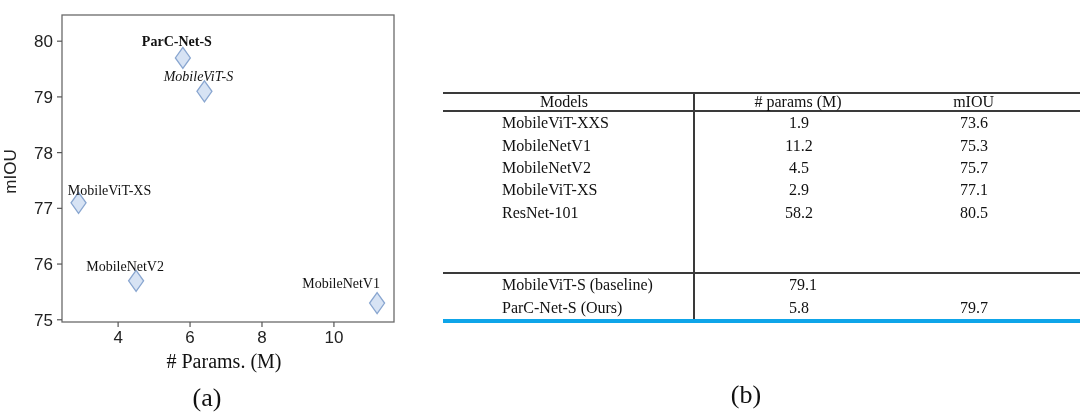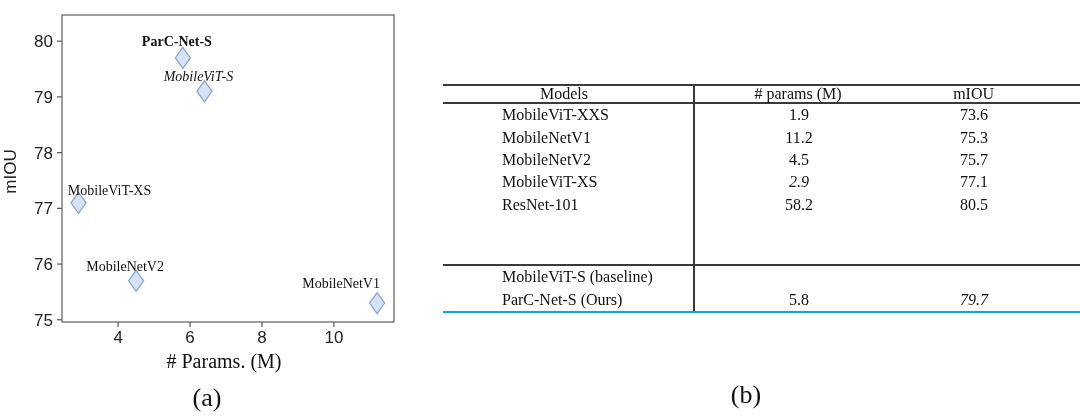--- a/index.html
+++ b/index.html
@@ -8,32 +8,32 @@
   svg.chart{position:absolute;left:0;top:0;}
   .tick-label{font-family:"Liberation Sans","DejaVu Sans",sans-serif;font-size:17px;fill:#222;}
   .y-axis-label{font-family:"Liberation Sans","DejaVu Sans",sans-serif;font-size:17px;fill:#222;}
   .x-axis-label{font-family:"Liberation Serif","DejaVu Serif",serif;font-size:20px;fill:#111;}
   .pt-label{font-family:"Liberation Serif","DejaVu Serif",serif;font-size:14px;fill:#111;}
   .pt-label.bold{font-weight:bold;}
   .pt-label.italic{font-style:italic;}
   .caption{position:absolute;font-size:26px;color:#111;width:120px;text-align:center;}
   #cap-a{left:147px;top:383px;}
   #cap-b{left:686px;top:380px;}
-  .table-wrap{position:absolute;left:443px;top:84px;width:637px;
-              border-top:2px solid #3a3a3a;border-bottom:2px solid #0ea5e9;font-size:16px;}
+  .table-wrap{position:absolute;left:443px;top:92px;width:637px;
+              border-top:2px solid #3a3a3a;border-bottom:4px solid #0ea5e9;font-size:16px;}
   .vdiv{position:absolute;left:250px;top:0;bottom:0;width:2px;background:#3a3a3a;}
   .thead{display:flex;align-items:center;height:16px;border-bottom:2px solid #3a3a3a;}
   .trow{display:flex;align-items:center;height:22.4px;}
   .trow.grp{border-top:2px solid #3a3a3a;margin-top:48px;}
   .c1{width:250px;padding-left:59px;box-sizing:border-box;}
   .thead .c1{padding-left:0;text-align:center;}
   .c2{width:143px;text-align:center;padding-left:44px;}
   .c3{width:220px;text-align:center;}
   .bold{font-weight:normal;}
-  .italic{font-style:italic;}
+  .italic{}
 </style>
 </head>
 <body>
 
 <div class="canvas">
 
   <svg class="chart" id="scatter" width="440" height="419" viewBox="0 0 440 419">
       <rect x="62" y="15" width="332" height="307" fill="none" stroke="#6a6a6a" stroke-width="1.3"></rect>
       <line x1="118.11267605633802" y1="322" x2="118.11267605633802" y2="327" stroke="#555" stroke-width="1.2"></line>
       <text x="118.11267605633802" y="343" text-anchor="middle" class="tick-label">4</text>
@@ -99,20 +99,21 @@
           <div class="c2 italic">2.9</div>
           <div class="c3">77.1</div>
         </div>
         <div class="trow">
           <div class="c1">ResNet-101</div>
           <div class="c2">58.2</div>
           <div class="c3 bold">80.5</div>
         </div>
         <div class="trow grp">
           <div class="c1">MobileViT-S (baseline)</div>
+          <div class="c3">79.1</div>
         </div>
         <div class="trow">
           <div class="c1">ParC-Net-S (Ours)</div>
           <div class="c2">5.8</div>
           <div class="c3 italic">79.7</div>
         </div>
       </div>
   </div>
 
   <div class="caption" id="cap-b">(b)</div>

